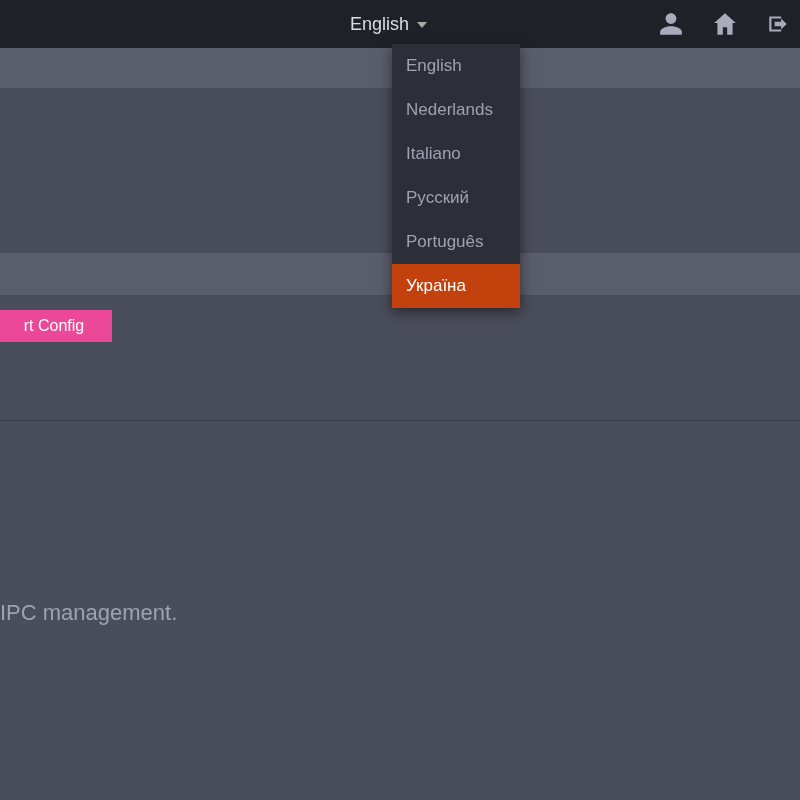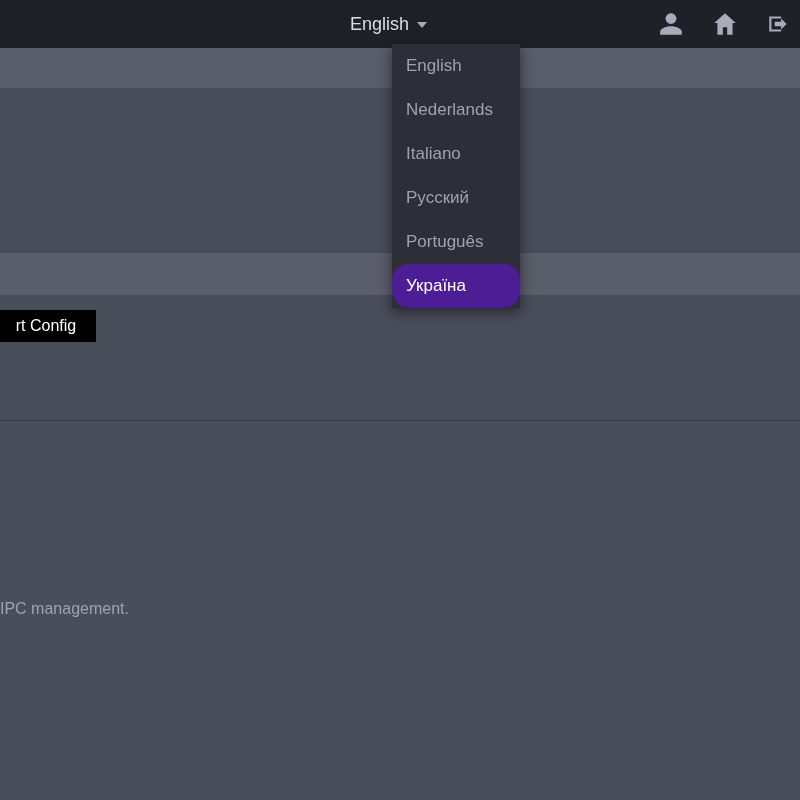--- a/index.html
+++ b/index.html
@@ -81,23 +81,23 @@
       top: 205px;
       left: 0;
       right: 0;
       height: 42px;
       background: #5a5d6a;
     }
     .config-button {
       position: absolute;
       top: 262px;
       left: 0;
-      width: 96px;
+      width: 112px;
       height: 32px;
-      background: #000000;
+      background: #ec4899;
       color: #fff;
       font-size: 16px;
       display: flex;
       align-items: center;
       justify-content: center;
       cursor: pointer;
       padding-right: 4px;
     }
     .divider {
       position: absolute;
@@ -105,41 +105,40 @@
       left: 0;
       right: 0;
       height: 1px;
       background: #3a3d48;
     }
     .hint-text {
       position: absolute;
       top: 552px;
       left: 0;
       color: #9fa2b0;
-      font-size: 16px;
+      font-size: 22px;
     }
     .dropdown {
       position: absolute;
       top: 44px;
       left: 392px;
       width: 128px;
       background: #2c2e38;
       box-shadow: 0 4px 12px rgba(0,0,0,0.5);
       z-index: 20;
     }
     .dropdown-item {
       padding: 12px 14px;
       color: #9fa2b0;
       font-size: 17px;
       cursor: pointer;
     }
     .dropdown-item.active {
-      background: #4c1d95;
+      background: #c2410c;
       color: #fff;
-      border-radius: 17px;
     }
   </style>
 </head>
 <body>
 
 <div class="top-bar">
   <div class="lang-selector">
     <span>English</span>
     <span class="caret-down"></span>
   </div>

